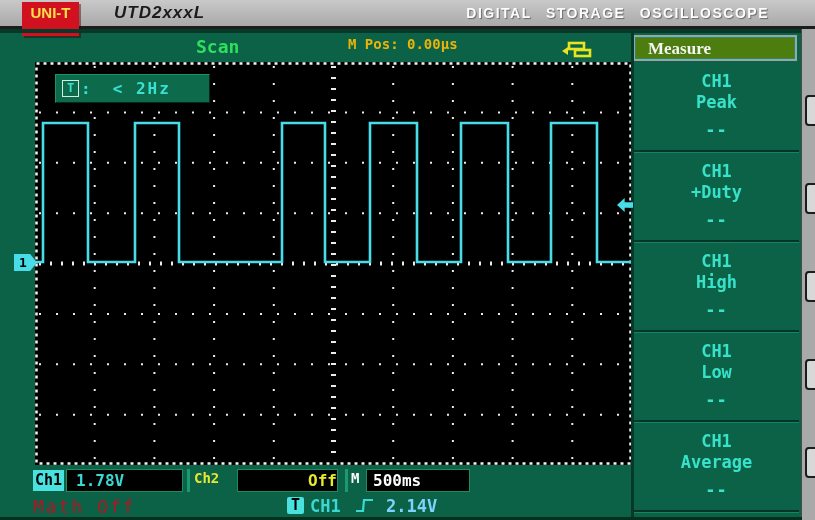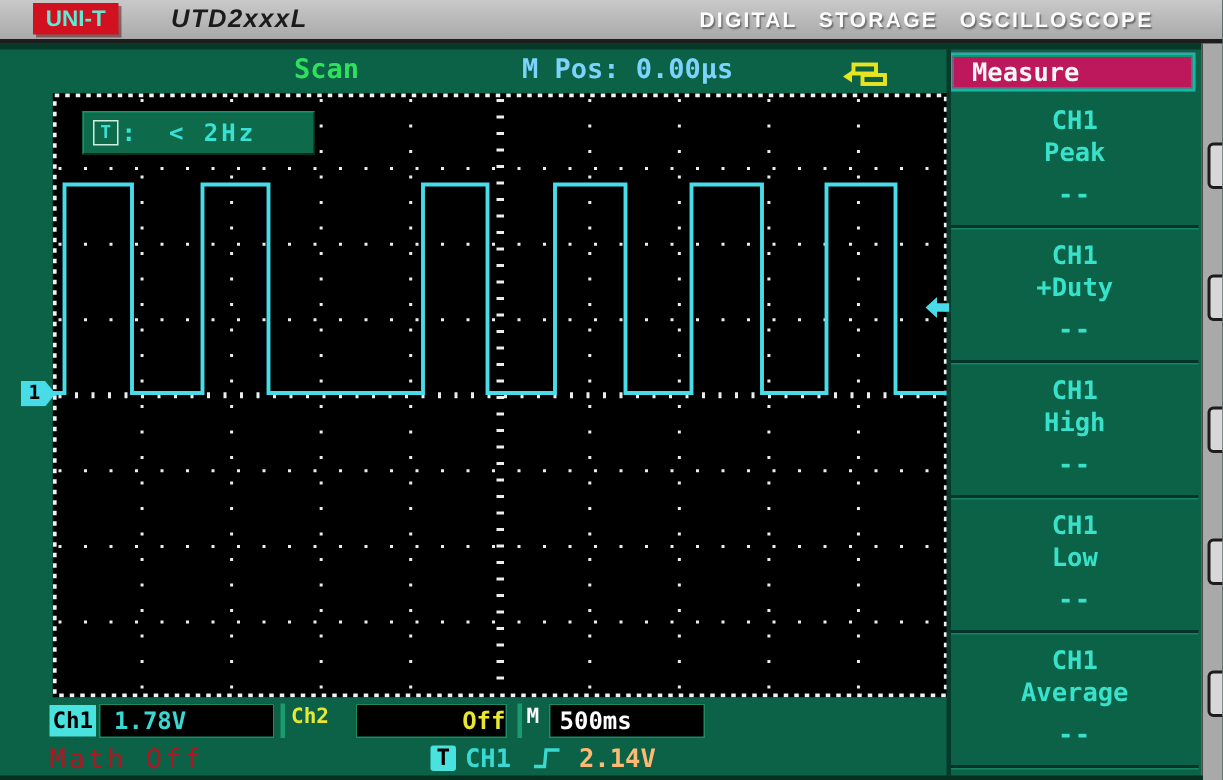--- a/index.html
+++ b/index.html
@@ -1,44 +1,44 @@
 <!DOCTYPE html>
 <html><head>
 <meta charset="utf-8">
 <style>
   html,body{margin:0;padding:0;background:#888;}
   #stage{position:relative;width:815px;height:520px;background:#0b6247;overflow:hidden;
          font-family:"DejaVu Sans Mono",monospace;}
   
   .titlebar{position:absolute;left:0;top:0;width:815px;height:26px;
             background:linear-gradient(#c9c9c9,#a9a9a9);border-bottom:3px solid #1d1d1d;}
-  .logo{position:absolute;left:22px;top:2px;width:57px;height:21px;background:#d11120;
-        color:#5eead4;font:bold 15px "Liberation Sans",sans-serif;text-align:center;line-height:21px;
+  .logo{position:absolute;left:22px;top:2px;width:57px;height:34px;background:#d11120;
+        color:#fde047;font:bold 15px "Liberation Sans",sans-serif;text-align:center;line-height:21px;
         box-shadow:2px 2px 0 rgba(60,0,0,.45);}
   .model{position:absolute;left:114px;top:3px;color:#1b1b1b;
          font:italic bold 17px "Liberation Sans",sans-serif;letter-spacing:1px;}
   .dso-title{position:absolute;right:46px;top:5px;color:#fdfdfd;
              font:bold 14px "Liberation Sans",sans-serif;letter-spacing:1.5px;word-spacing:9px;
              text-shadow:1px 1px 1px #6a6a6a;}
   
   .screen-shadow{position:absolute;left:0;top:29px;width:802px;height:4px;background:#06392a;}
   .bezel{position:absolute;left:801px;top:29px;width:14px;height:491px;background:#a9a9a9;
          border-left:1px solid #4a4a4a;}
   .bezel-btn{position:absolute;left:805px;width:16px;height:27px;background:#d8d8d8;
              border:2px solid #1c1c1c;border-radius:4px;}
   .sep-vert{position:absolute;left:631px;top:33px;width:3px;height:484px;background:#07392a;}
   .bottom-edge{position:absolute;left:0;top:517px;width:802px;height:3px;background:#05301f;}
   
   .scan{position:absolute;left:196px;top:36px;font-weight:bold;font-size:18px;color:#2ee05c;}
-  .mpos{position:absolute;left:348px;top:36px;font-weight:bold;font-size:18px;color:#7dd3fc;}
+  .mpos{position:absolute;left:348px;top:36px;font-weight:bold;font-size:14px;color:#eab308;}
   .usb{position:absolute;left:561px;top:41px;}
-  .measure-box{position:absolute;left:633px;top:35px;width:164px;height:26px;background:#be185d;
-               border:2px solid #14b8a6;box-shadow:inset 0 0 0 1px #17946c;
+  .measure-box{position:absolute;left:633px;top:35px;width:164px;height:26px;background:#4d7c0f;
+               border:2px solid #a3a3a3;box-shadow:inset 0 0 0 1px #17946c;
                color:#f5f5f5;font-weight:bold;font-size:17px;line-height:24px;padding-left:13px;
-               box-sizing:border-box;}
+               box-sizing:border-box;font-family:Liberation Serif, serif;}
   
   #scope-svg{position:absolute;left:35px;top:62px;}
   .trig-freq{position:absolute;left:55px;top:74px;width:153px;height:27px;background:#0d6b4c;
              border:1px solid #17946c;border-right-color:#03281d;border-bottom-color:#03281d;
              box-shadow:2px 2px 0 rgba(0,0,0,.55);display:flex;align-items:center;z-index:6;}
   .trig-freq .tsq{width:15px;height:15px;margin-left:6px;border:1px solid #cdeee4;color:#3ae0d4;
                   font:bold 12px "DejaVu Sans Mono",monospace;text-align:center;line-height:15px;}
   .trig-freq .colon{color:#3ae0d4;font-weight:bold;font-size:16px;margin-left:2px;}
   .trig-freq .freq{color:#3ae0d4;font-weight:bold;font-size:16px;margin-left:22px;letter-spacing:2px;}
   .watermark{position:absolute;left:292px;top:242px;z-index:5;color:rgba(205,205,205,.75);
@@ -65,21 +65,21 @@
   .ch1-box{left:66px;top:469px;width:117px;height:23px;color:#3ad8d2;padding-left:9px;}
   .ch2-box{left:237px;top:469px;width:101px;height:23px;color:#e8e832;text-align:right;}
   .time-box{left:366px;top:469px;width:104px;height:23px;color:#fdfdfd;padding-left:6px;}
   .b-label{position:absolute;font-weight:bold;font-size:14px;top:470px;}
   .ch2-label{left:194px;color:#e8e832;}
   .m-label{left:351px;color:#fdfdfd;}
   .b-div{position:absolute;top:469px;width:3px;height:23px;background:#1a9a6e;}
   .math{position:absolute;left:33px;top:496px;color:#b01624;font-weight:normal;font-size:18px;letter-spacing:2px;}
   .trig-src{position:absolute;left:310px;top:496px;color:#3ad8d2;font-weight:bold;font-size:17px;}
   .edge-icon{position:absolute;left:354px;top:497px;}
-  .trig-val{position:absolute;left:386px;top:496px;color:#fdba74;font-weight:bold;font-size:17px;}
+  .trig-val{position:absolute;left:386px;top:496px;color:#7dd3fc;font-weight:bold;font-size:17px;}
 </style>
 </head>
 <body>
 
 <div id="stage">
 
   <div class="titlebar">
     <div class="logo">UNI-T</div>
     <div class="model">UTD2xxxL</div>
     <div class="dso-title">DIGITAL STORAGE OSCILLOSCOPE</div>

